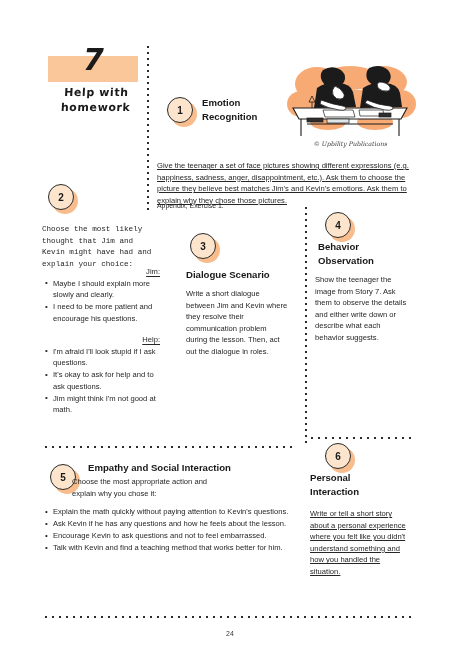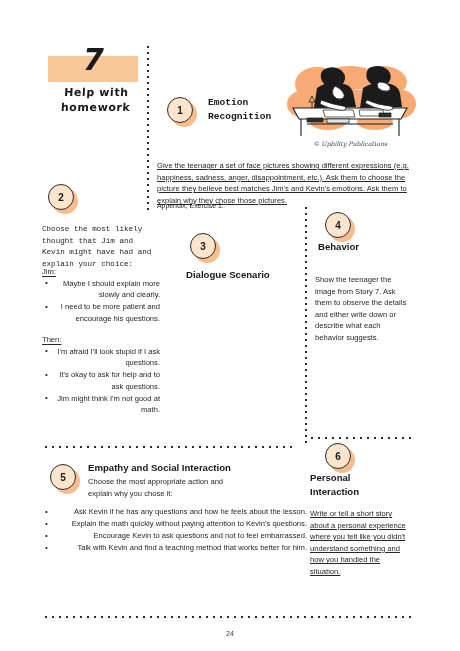--- a/index.html
+++ b/index.html
@@ -121,37 +121,37 @@
     line-height: 1.52;
     color: #262626;
   }
   .small-note {
     font-size: 6.9px;
   }
   ul.bullets {
     margin: 0;
     padding-left: 11px;
     list-style: none;
-    text-align: right;
   }
   ul.bullets li {
     position: relative;
     margin-bottom: 0.5px;
   }
   ul.bullets li::before {
     content: "\2022";
     position: absolute;
     left: -8px;
     top: -0.5px;
     font-size: 8px;
     color: #262626;
   }
   .u-label {
     text-decoration: underline;
     text-underline-offset: 1.5px;
+    text-align: right;
   }
 
   
   .illo {
     position: absolute;
     left: 283px;
     top: 62px;
     width: 135px;
     height: 78px;
   }
@@ -249,21 +249,21 @@
         <path d="M29 40 l0 6"></path>
       </g>
     </svg>
   </div>
   <div class="illo-caption">© Upbility Publications</div>
 
   <div class="badge" style="left:167px; top:97px;">
     <div class="shadow"></div>
     <div class="ring">1</div>
   </div>
-  <div class="sec-heading" style="left:208px; top:96px; width:90px;font-family:Liberation Mono, monospace;">
+  <div class="sec-heading" style="left:202px; top:96px; width:90px;">
     <div>Emotion</div>
     <div>Recognition</div>
   </div>
   <div class="body-text" style="left:157px; top:160px; width:255px;text-decoration:underline;">Give the teenager a set of face pictures showing different expressions (e.g. happiness, sadness, anger, disappointment, etc.). Ask them to choose the picture they believe best matches Jim's and Kevin's emotions. Ask them to explain why they chose those pictures.</div>
   <div class="body-text small-note" style="left:157px; top:201px; width:255px;">Appendix, Exercise 1.</div>
 
   <div class="badge" style="left:48px; top:184px;">
     <div class="shadow"></div>
     <div class="ring">2</div>
   </div>
@@ -271,57 +271,59 @@
 
   <div class="body-text" style="left:42px; top:266px; width:118px;">
     <div class="u-label">Jim:</div>
     <ul class="bullets">
       <li>Maybe I should explain more slowly and clearly.</li>
       <li>I need to be more patient and encourage his questions.</li>
     </ul>
   </div>
 
   <div class="body-text" style="left:42px; top:334px; width:118px;">
-    <div class="u-label">Then:</div>
+    <div class="u-label">Help:</div>
     <ul class="bullets">
       <li>I'm afraid I'll look stupid if I ask questions.</li>
       <li>It's okay to ask for help and to ask questions.</li>
       <li>Jim might think I'm not good at math.</li>
     </ul>
   </div>
 
   <div class="badge" style="left:190px; top:233px;">
     <div class="shadow"></div>
     <div class="ring">3</div>
   </div>
   <div class="sec-heading" style="left:186px; top:268px; width:120px;">
     <div>Dialogue Scenario</div>
   </div>
+  <div class="body-text" style="left:186px; top:288px; width:103px;">Write a short dialogue between Jim and Kevin where they resolve their communication problem during the lesson. Then, act out the dialogue in roles.</div>
 
   <div class="badge" style="left:325px; top:212px;">
     <div class="shadow"></div>
     <div class="ring">4</div>
   </div>
   <div class="sec-heading" style="left:318px; top:240px; width:100px;">
     <div>Behavior</div>
+    <div>Observation</div>
   </div>
   <div class="body-text" style="left:315px; top:274px; width:96px;">Show the teenager the image from Story 7. Ask them to observe the details and either write down or describe what each behavior suggests.</div>
 
   <div class="badge" style="left:50px; top:464px;">
     <div class="shadow"></div>
     <div class="ring">5</div>
   </div>
   <div class="sec-heading" style="left:88px; top:461px; width:210px;">
     <div>Empathy and Social Interaction</div>
   </div>
-  <div class="body-text" style="left:88px; top:476px; width:160px;">Choose the most appropriate action and explain why you chose it:</div>
+  <div class="body-text" style="left:72px; top:476px; width:160px;">Choose the most appropriate action and explain why you chose it:</div>
   <div class="body-text" style="left:42px; top:506px; width:265px;">
     <ul class="bullets">
+      <li>Explain the math quickly without paying attention to Kevin's questions.</li>
       <li>Ask Kevin if he has any questions and how he feels about the lesson.</li>
-      <li>Explain the math quickly without paying attention to Kevin's questions.</li>
       <li>Encourage Kevin to ask questions and not to feel embarrassed.</li>
       <li>Talk with Kevin and find a teaching method that works better for him.</li>
     </ul>
   </div>
 
   <div class="badge" style="left:325px; top:443px;">
     <div class="shadow"></div>
     <div class="ring">6</div>
   </div>
   <div class="sec-heading" style="left:310px; top:471px; width:100px;">

